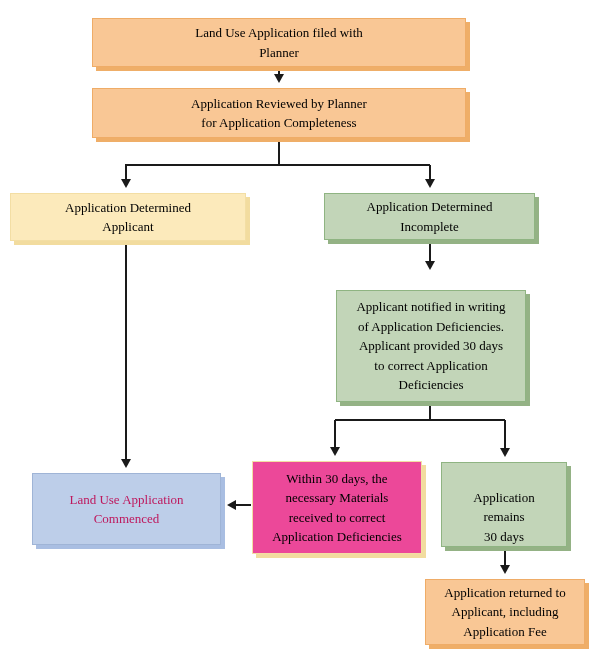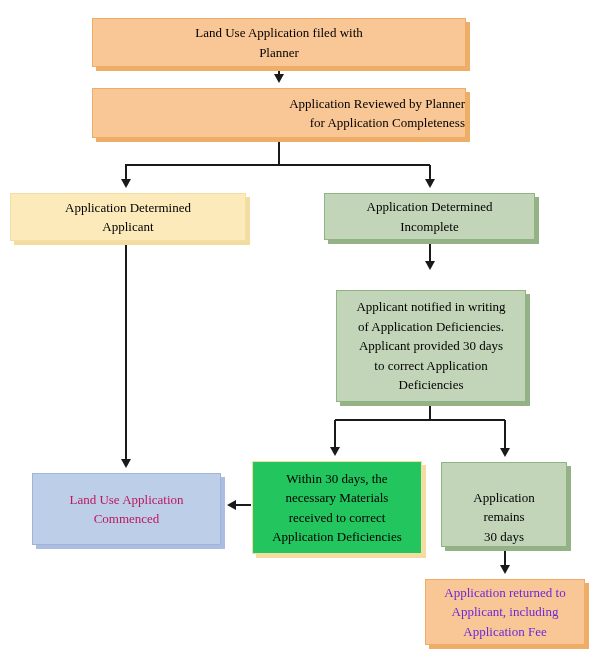--- a/index.html
+++ b/index.html
@@ -62,21 +62,21 @@
       <path d="M251,505 H229" marker-end="url(#arrow)"></path>
       <path d="M505,548 V572" marker-end="url(#arrow)"></path>
     </g>
   </svg>
 
   <div class="node" style="left: 92px; top: 18px; width: 374px; height: 49px; background-color: rgb(249, 199, 149); border-color: rgb(239, 172, 103); --shadow: #EFAE68; color: rgb(0, 0, 0);">
     <div class="line">Land Use Application filed with</div>
     <div class="line">Planner</div>
   </div>
 
-  <div class="node" style="left: 92px; top: 88px; width: 374px; height: 50px; background-color: rgb(249, 199, 149); border-color: rgb(239, 172, 103); --shadow: #EFAE68; color: rgb(0, 0, 0); align-items: flex-end;">
+  <div class="node" style="left: 92px; top: 88px; width: 374px; height: 50px; background-color: rgb(249, 199, 149); border-color: rgb(239, 172, 103); --shadow: #EFAE68; color: rgb(0, 0, 0);">
     <div class="line">Application Reviewed by Planner</div>
     <div class="line">for Application Completeness</div>
   </div>
 
   <div class="node" style="left: 10px; top: 193px; width: 236px; height: 48px; background-color: rgb(252, 234, 187); border-color: rgb(243, 222, 164); --shadow: #F2DC9F; color: rgb(0, 0, 0);">
     <div class="line">Application Determined</div>
     <div class="line">Applicant</div>
   </div>
 
   <div class="node" style="left: 324px; top: 193px; width: 211px; height: 47px; background-color: rgb(194, 213, 184); border-color: rgb(143, 180, 130); --shadow: #94B285; color: rgb(0, 0, 0);">
@@ -85,37 +85,37 @@
   </div>
 
   <div class="node" style="left: 336px; top: 290px; width: 190px; height: 112px; background-color: rgb(194, 213, 184); border-color: rgb(143, 180, 130); --shadow: #94B285; color: rgb(0, 0, 0);">
     <div class="line">Applicant notified in writing</div>
     <div class="line">of Application Deficiencies.</div>
     <div class="line">Applicant provided 30 days</div>
     <div class="line">to correct Application</div>
     <div class="line">Deficiencies</div>
   </div>
 
-  <div class="node" style="left: 252px; top: 461px; width: 170px; height: 93px; background-color: #22c55e; border-color: rgb(243, 222, 164); --shadow: #F2DC9F; color: rgb(0, 0, 0);">
+  <div class="node" style="left: 252px; top: 461px; width: 170px; height: 93px; background-color: #ec4899; border-color: rgb(243, 222, 164); --shadow: #F2DC9F; color: rgb(0, 0, 0);">
     <div class="line">Within 30 days, the</div>
     <div class="line">necessary Materials</div>
     <div class="line">received to correct</div>
     <div class="line">Application Deficiencies</div>
   </div>
 
   <div class="node" style="left: 441px; top: 462px; width: 126px; height: 85px; background-color: rgb(194, 213, 184); border-color: rgb(143, 180, 130); --shadow: #94B285; color: rgb(0, 0, 0); justify-content: flex-end;">
     <div class="line">Application</div>
     <div class="line">remains</div>
     <div class="line">30 days</div>
   </div>
 
   <div class="node" style="left: 32px; top: 473px; width: 189px; height: 72px; background-color: rgb(189, 206, 233); border-color: rgb(159, 180, 214); --shadow: #A9BEE2; color: #be185d;">
     <div class="line">Land Use Application</div>
     <div class="line">Commenced</div>
   </div>
 
-  <div class="node" style="left: 425px; top: 579px; width: 160px; height: 66px; background-color: rgb(249, 199, 149); border-color: rgb(239, 172, 103); --shadow: #EFAE68; color: #6d28d9;">
+  <div class="node" style="left: 425px; top: 579px; width: 160px; height: 66px; background-color: rgb(249, 199, 149); border-color: rgb(239, 172, 103); --shadow: #EFAE68; color: #000000;">
     <div class="line">Application returned to</div>
     <div class="line">Applicant, including</div>
     <div class="line">Application Fee</div>
   </div>
 
 </div>
 
 </body></html>

